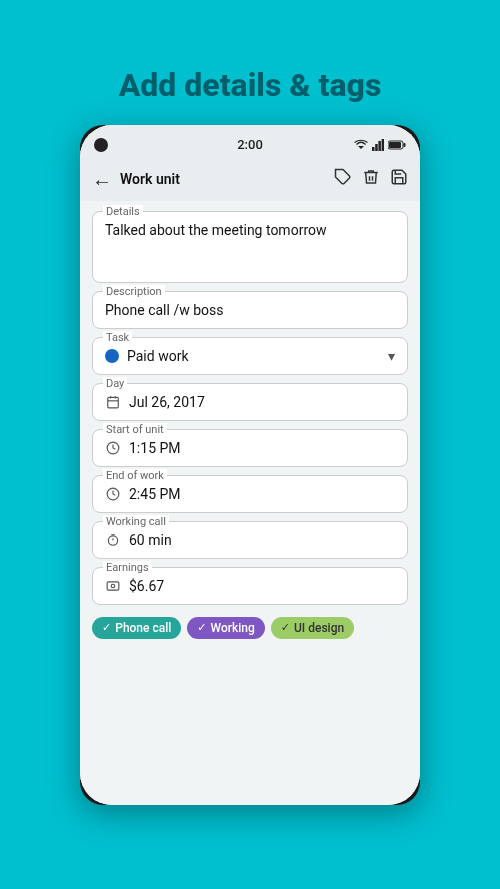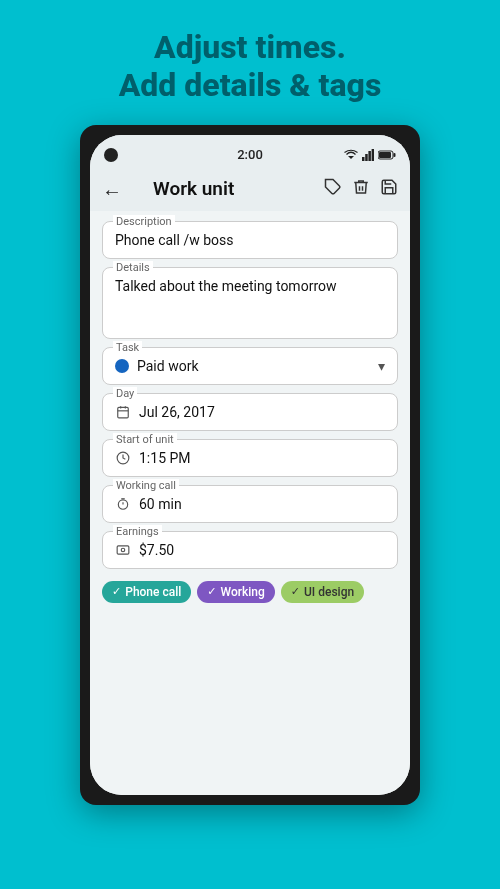--- a/index.html
+++ b/index.html
@@ -21,22 +21,22 @@
       color: #005f6b;
       font-size: 32px;
       font-weight: 800;
       line-height: 1.2;
     }
 
     .phone-outer {
       width: 340px;
       height: 680px;
       background: #1a1a1a;
-      border-radius: 16px;
-      padding: 10px;
+      border-radius: 23px;
+      padding: 0;
       box-shadow: 0 8px 32px rgba(0,0,0,0.35);
       position: relative;
     }
 
     .phone-inner {
       width: 100%;
       height: 100%;
       background: #f0f4f5;
       border-radius: 32px;
       overflow: hidden;
@@ -89,25 +89,24 @@
       gap: 8px;
     }
 
     .back-arrow {
       font-size: 20px;
       color: #222;
       cursor: pointer;
     }
 
     .top-bar-title {
-      font-size: 19px;
+      font-size: 14px;
       font-weight: 600;
       color: #111;
       flex: 1;
-      margin-left: 23px;
     }
 
     .top-bar-actions {
       display: flex;
       gap: 10px;
       align-items: center;
     }
 
     .top-bar-actions span {
       font-size: 18px;
@@ -210,21 +209,21 @@
     .tag-ui     { background: #9ccc65; color: #333; }
 
     .tag-icon {
       font-size: 11px;
     }
   </style>
 </head>
 <body>
 
 <div class="headline">
-  <span>Adjust times.</span><br>
+  <br>
   <span>Add details &amp; tags</span>
 </div>
 
 <div class="phone-outer">
   <div class="phone-inner">
 
     <div class="status-bar" style="position:relative;">
       <div class="camera"></div>
       <span class="status-time">2:00</span>
       <div class="status-icons">
@@ -277,27 +276,27 @@
             <polyline points="17 21 17 13 7 13 7 21"></polyline>
             <polyline points="7 3 7 8 15 8"></polyline>
           </svg>
         </span>
       </div>
     </div>
 
     <div class="content">
 
       <div class="field-group">
+        <span class="field-label">Details</span>
+        <div class="field-value multiline">Talked about the meeting tomorrow</div>
+      </div>
+
+      <div class="field-group">
         <span class="field-label">Description</span>
         <div class="field-value">Phone call /w boss</div>
-      </div>
-
-      <div class="field-group">
-        <span class="field-label">Details</span>
-        <div class="field-value multiline">Talked about the meeting tomorrow</div>
       </div>
 
       <div class="field-group">
         <span class="field-label">Task</span>
         <div class="field-value">
           <div class="task-dot"></div>
           <span>Paid work</span>
           <span class="dropdown-arrow">▾</span>
         </div>
       </div>
@@ -323,20 +322,32 @@
           <span class="field-icon">
             <svg width="14" height="14" viewBox="0 0 24 24" fill="none" stroke="#555" stroke-width="2">
               <circle cx="12" cy="12" r="10"></circle>
               <polyline points="12 6 12 12 16 14"></polyline>
             </svg>
           </span>
           <span>1:15 PM</span>
         </div>
       </div>
 
+      <div class="field-group">
+        <span class="field-label">End of work</span>
+        <div class="field-value">
+          <span class="field-icon">
+            <svg width="14" height="14" viewBox="0 0 24 24" fill="none" stroke="#555" stroke-width="2">
+              <circle cx="12" cy="12" r="10"></circle>
+              <polyline points="12 6 12 12 16 14"></polyline>
+            </svg>
+          </span>
+          <span>2:45 PM</span>
+        </div>
+      </div>
 
       <div class="field-group">
         <span class="field-label">Working call</span>
         <div class="field-value">
           <span class="field-icon">
             <svg width="14" height="14" viewBox="0 0 24 24" fill="none" stroke="#555" stroke-width="2">
               <circle cx="12" cy="13" r="8"></circle>
               <line x1="12" y1="9" x2="12" y2="13"></line>
               <line x1="9" y1="3" x2="15" y2="3"></line>
             </svg>
@@ -347,21 +358,21 @@
 
       <div class="field-group">
         <span class="field-label">Earnings</span>
         <div class="field-value">
           <span class="field-icon">
             <svg width="14" height="14" viewBox="0 0 24 24" fill="none" stroke="#555" stroke-width="2">
               <rect x="2" y="5" width="20" height="14" rx="2"></rect>
               <circle cx="12" cy="12" r="3"></circle>
             </svg>
           </span>
-          <span>$7.50</span>
+          <span>$6.67</span>
         </div>
       </div>
 
       <div class="tags-row">
         <div class="tag tag-phone">
           <span class="tag-icon">✓</span>
           <span>Phone call</span>
         </div>
         <div class="tag tag-meeting">
           <span class="tag-icon">✓</span>

